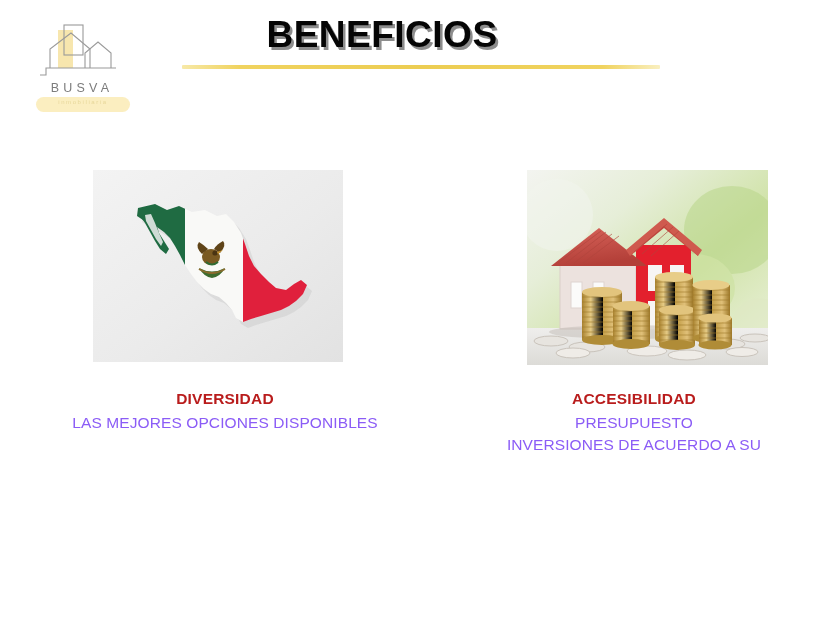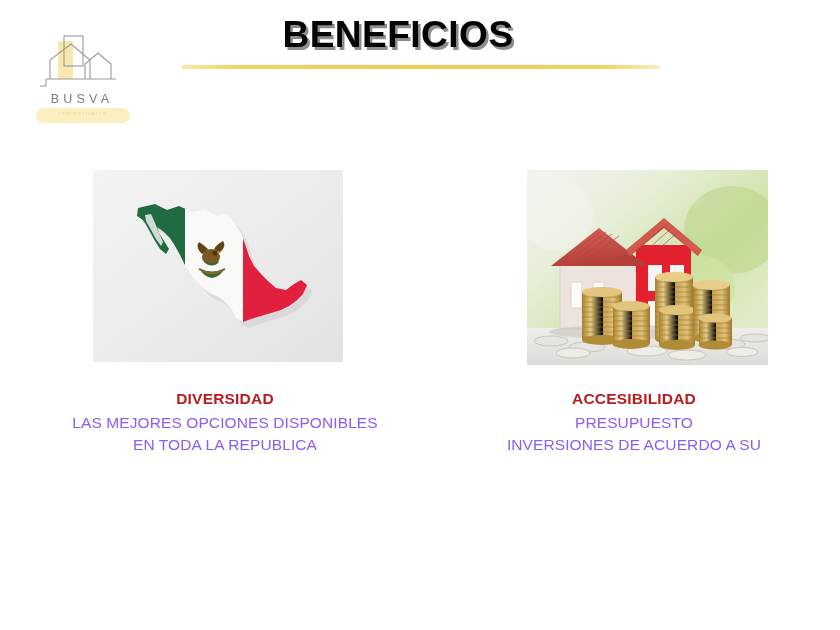--- a/index.html
+++ b/index.html
@@ -13,21 +13,21 @@
     position: relative;
     overflow: hidden;
     font-family: "Liberation Sans", sans-serif;
     color: #1a1a1a;
   }
 
   
   #brand-logo {
     position: absolute;
     left: 28px;
-    top: 34px;
+    top: 23px;
     width: 108px;
     height: 96px;
   }
   #logo-mark {
     position: absolute;
     left: 0;
     top: 0;
     width: 108px;
     height: 58px;
   }
@@ -72,21 +72,20 @@
     left: 0;
     top: 14px;
     width: 764px;
     text-align: center;
     font-size: 37px;
     font-weight: bold;
     letter-spacing: 0.5px;
     color: #050505;
     text-shadow: 2.5px 2.5px 0.6px #8d8d8d;
     font-family: "Liberation Sans", sans-serif;
-    margin-left: 16px;
   }
   #title-underline {
     position: absolute;
     left: 182px;
     top: 65px;
     width: 478px;
     height: 4px;
     background: linear-gradient(to right, #f7e9a8 0%, #f0d35f 12%, #eccd52 50%, #f0d35f 88%, #f9efc0 100%);
     border-radius: 1px;
   }
@@ -203,21 +202,20 @@
         <path d="M5 -6 l6 -2 l-5 4 Z" fill="#c9962f"></path>
         <path d="M-6 4 q6 5 12 0" fill="none" stroke="#2f6b34" stroke-width="2"></path>
       </g>
     </svg>
   </div>
 </div>
 
 <div class="caption" id="caption-left">
   <div class="caption-heading">DIVERSIDAD</div>
   <div class="caption-body">LAS MEJORES OPCIONES DISPONIBLES</div>
-  <div class="caption-body">EN TODA LA REPUBLICA</div>
 </div>
 
 <div class="panel" id="panel-right">
   <div class="photo" id="photo-house-coins">
     <svg viewBox="0 0 241 195" width="241" height="195" xmlns="http://www.w3.org/2000/svg">
       <defs>
         <linearGradient id="bokeh" x1="0" y1="0" x2="1" y2="1">
           <stop offset="0%" stop-color="#f3f4f0"></stop>
           <stop offset="30%" stop-color="#e6eed8"></stop>
           <stop offset="60%" stop-color="#cfe2a6"></stop>

